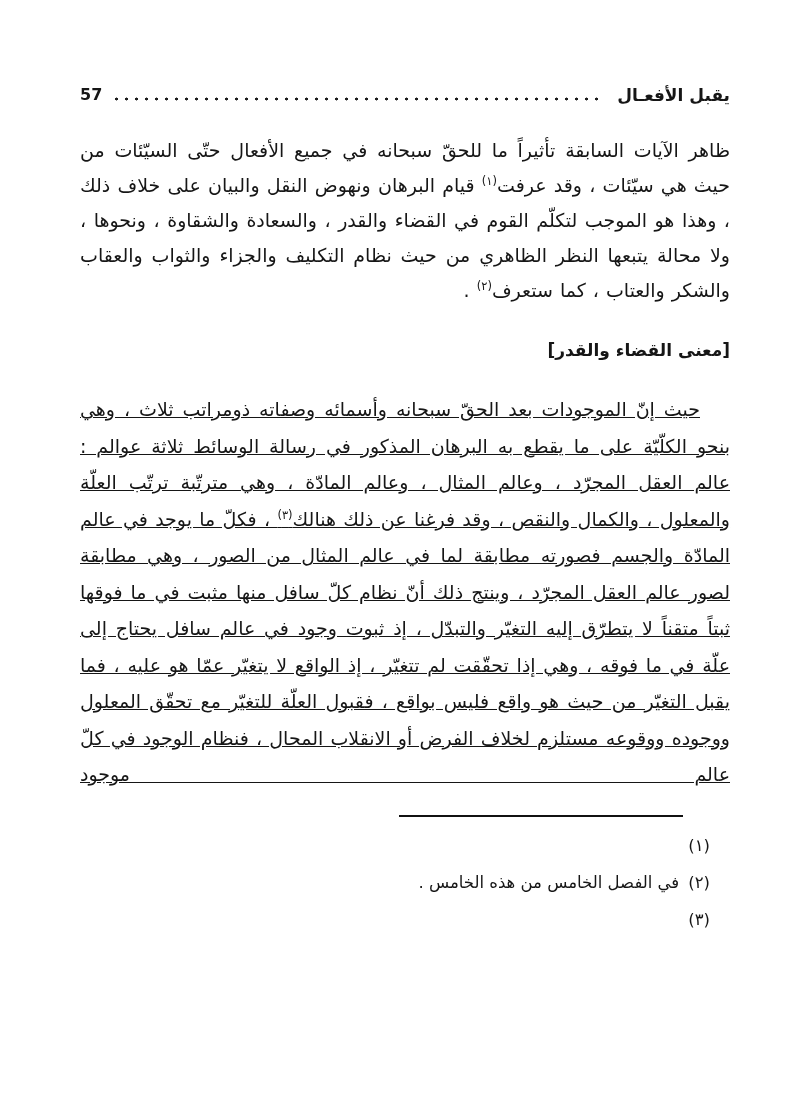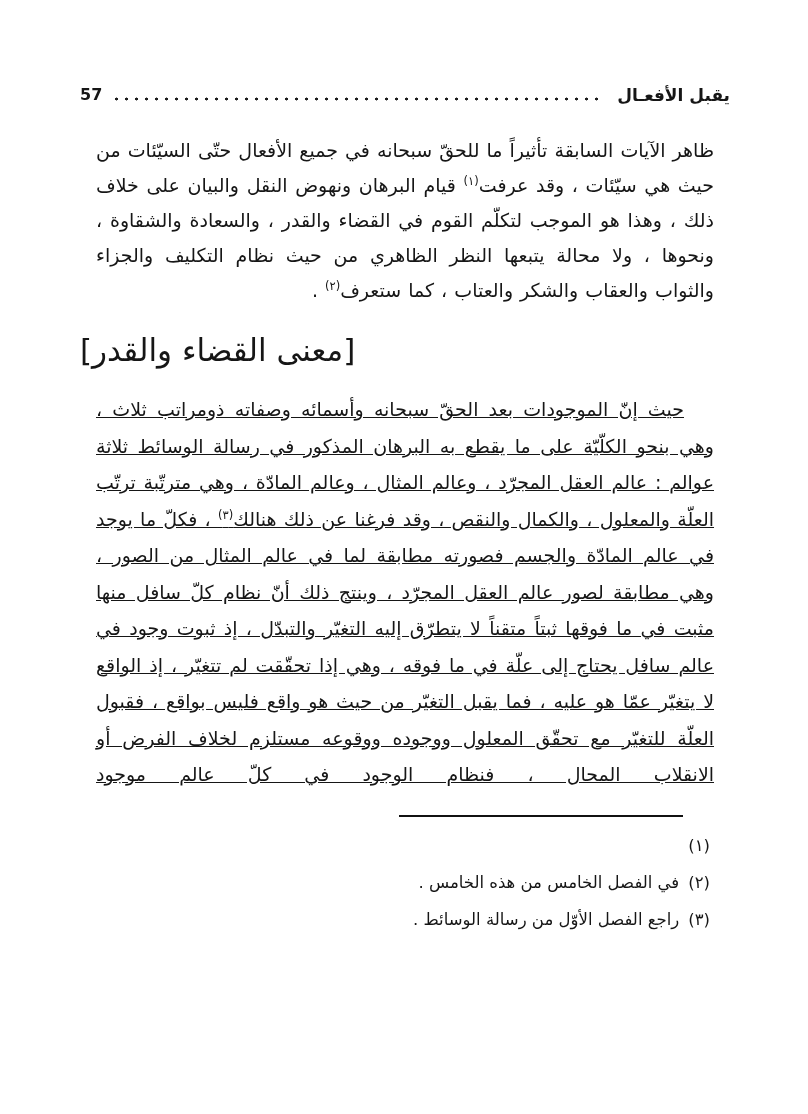--- a/index.html
+++ b/index.html
@@ -38,21 +38,21 @@
     height: 6px;
     margin-top: 8px;
     background-image: radial-gradient(circle at 2.5px 3px, #1d1d1d 1.3px, transparent 1.7px);
     background-size: 10px 6px;
     background-repeat: repeat-x;
   }
   .page-num { white-space: nowrap; font-size: 16px; }
 
   
   .para {
-    margin: 16px;
+    margin: 0;
     font-size: 19px;
     line-height: 35px;
     text-align: justify;
     word-spacing: 1px;
   }
   .para-1 { margin-top: 27px; }
   .para-2 {
     margin-top: 26px;
     line-height: 36.5px;
     text-indent: 30px;
@@ -69,23 +69,23 @@
   
   .chapter-title {
     margin: 46px 0 0 0;
     text-align: center;
     font-size: 25px;
     font-weight: bold;
     line-height: 32px;
   }
   .chapter-subtitle {
     margin: 27px 0 0 0;
-    text-align: left;
-    font-size: 31px;
-    font-weight: normal;
+    text-align: right;
+    font-size: 17px;
+    font-weight: bold;
     line-height: 30px;
   }
 
   
   .footnote-sep {
     width: 284px;
     border: 0;
     border-top: 2.5px solid #111111;
     margin: 22px 47px 0 auto;
   }
@@ -123,17 +123,16 @@
   <div class="footnotes">
     <div class="footnote">
       <span class="fn-marker">(١)</span>
     </div>
     <div class="footnote">
       <span class="fn-marker">(٢)</span>
       <span class="fn-text">في الفصل الخامس من هذه الخامس .</span>
     </div>
     <div class="footnote">
       <span class="fn-marker">(٣)</span>
-      <span class="fn-text">راجع الفصل الأوّل من رسالة الوسائط .</span>
     </div>
   </div>
 
 </div>
 
 </body></html>

